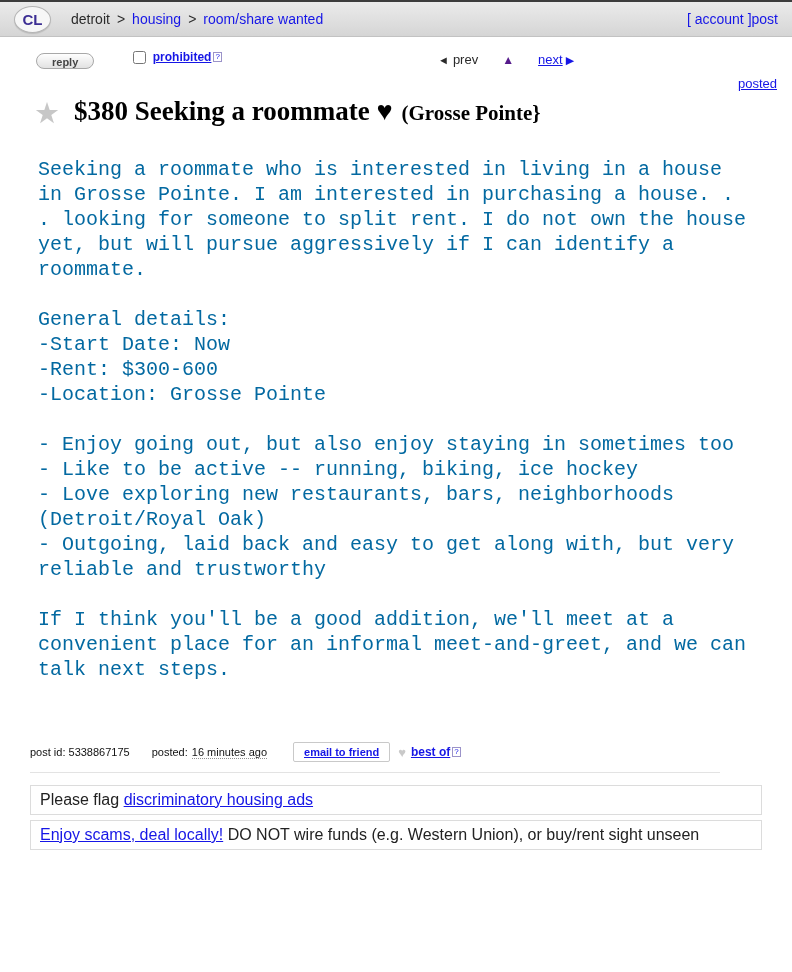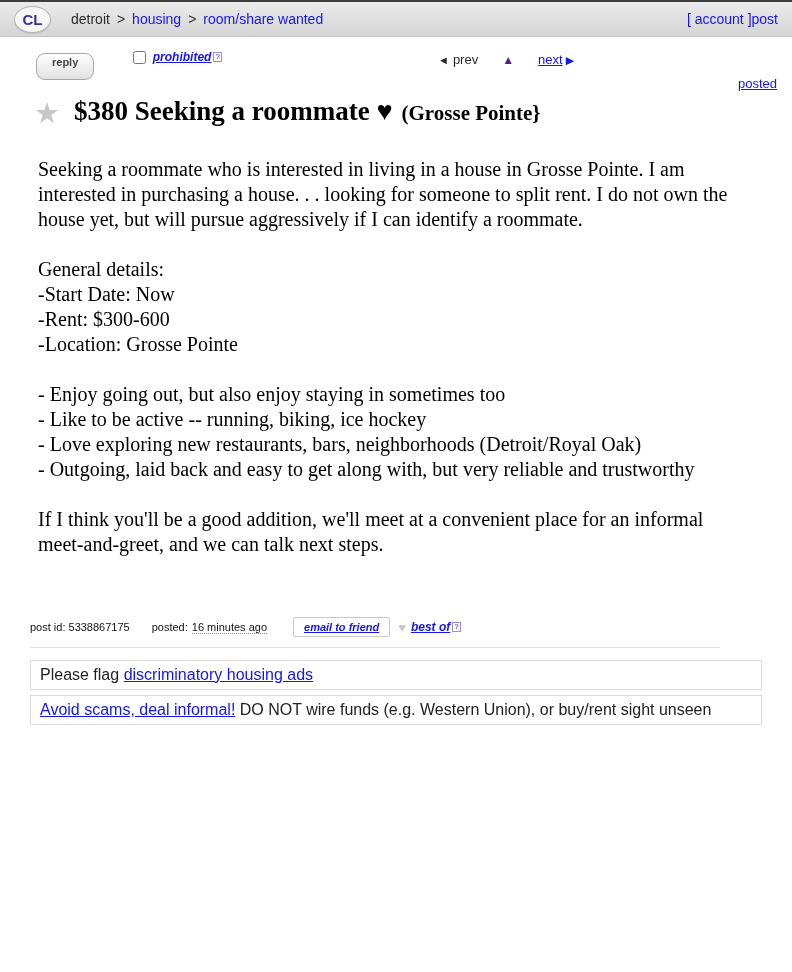--- a/index.html
+++ b/index.html
@@ -38,30 +38,30 @@
   .crumb-city { color: #2b2b2b; }
   .crumb-sep  { color: #2b2b2b; }
   .crumb-link { color: #1616e6; }
   .header-right { margin-left: auto; font-size: 14px; display: flex; }
   .header-right a { color: #1616e6; }
 
   
   .toolbar { position: relative; margin-top: 13px; height: 24px; padding: 0 36px; }
   .reply-btn {
     display: inline-block;
-    padding: 2px 15px 11px;
+    padding: 2px 15px 0;
     font-size: 11px; font-weight: bold; color: #444;
     background: linear-gradient(#fefefe, #e2e2e2);
     border: 1px solid #a8a8a8;
     border-radius: 9px;
     cursor: pointer;
   }
   .prohibit-group { display: inline-flex; align-items: center; margin-left: 34px; vertical-align: 2px; }
   .prohibit-group input { width: 13px; height: 13px; margin-right: 7px; }
-  .link-ul { color: #1616e6; text-decoration: underline; font-size: 12px; font-weight: bold; font-style: italic; }
+  .link-ul { color: #1616e6; text-decoration: underline; font-size: 12px; font-weight: bold; }
   sup.help {
     font-size: 8px;
     color: #1616e6;
     border: 1px solid #9b93c9;
     padding: 0 1px;
     margin-left: 2px;
     vertical-align: 6px;
     line-height: 1;
   }
   .pager { position: absolute; left: 438px; top: 2px; display: flex; align-items: center; gap: 24px; font-size: 13px; }
@@ -82,24 +82,24 @@
     display: flex; align-items: baseline;
     font-family: "Liberation Serif", serif;
   }
   .fav-star { color: #c7c7c7; font-size: 29px; margin-right: 14px; cursor: pointer; align-self: center; }
   .post-title { font-size: 27px; font-weight: bold; color: #000; }
   .post-location { font-size: 21px; font-weight: bold; color: #000; margin-left: 9px; }
 
   .post-body {
     margin: 0 40px 0 38px;
     width: 714px;
-    font-family: Liberation Serif, serif;
+    font-family: Liberation Mono, monospace;
     font-size: 20px;
     line-height: 25px;
-    color: #000000;
+    color: #0369a1;
   }
   .post-body p { white-space: pre-line; margin-top: 25px; }
   .post-body p:first-child { margin-top: 27px; }
 
   
   .postinfo {
     margin: 60px 0 0 30px;
     display: flex; align-items: center;
     font-size: 11px; color: #111;
   }
@@ -196,16 +196,16 @@
 </div>
 
 <div class="divider"></div>
 
 <div class="notices">
   <div class="notice-box">
     <span>Please flag</span>
     <a>discriminatory housing ads</a>
   </div>
   <div class="notice-box">
-    <a>Avoid scams, deal informal!</a>
+    <a>Enjoy scams, deal locally!</a>
     <span>DO NOT wire funds (e.g. Western Union), or buy/rent sight unseen</span>
   </div>
 </div>
 
 </body></html>

